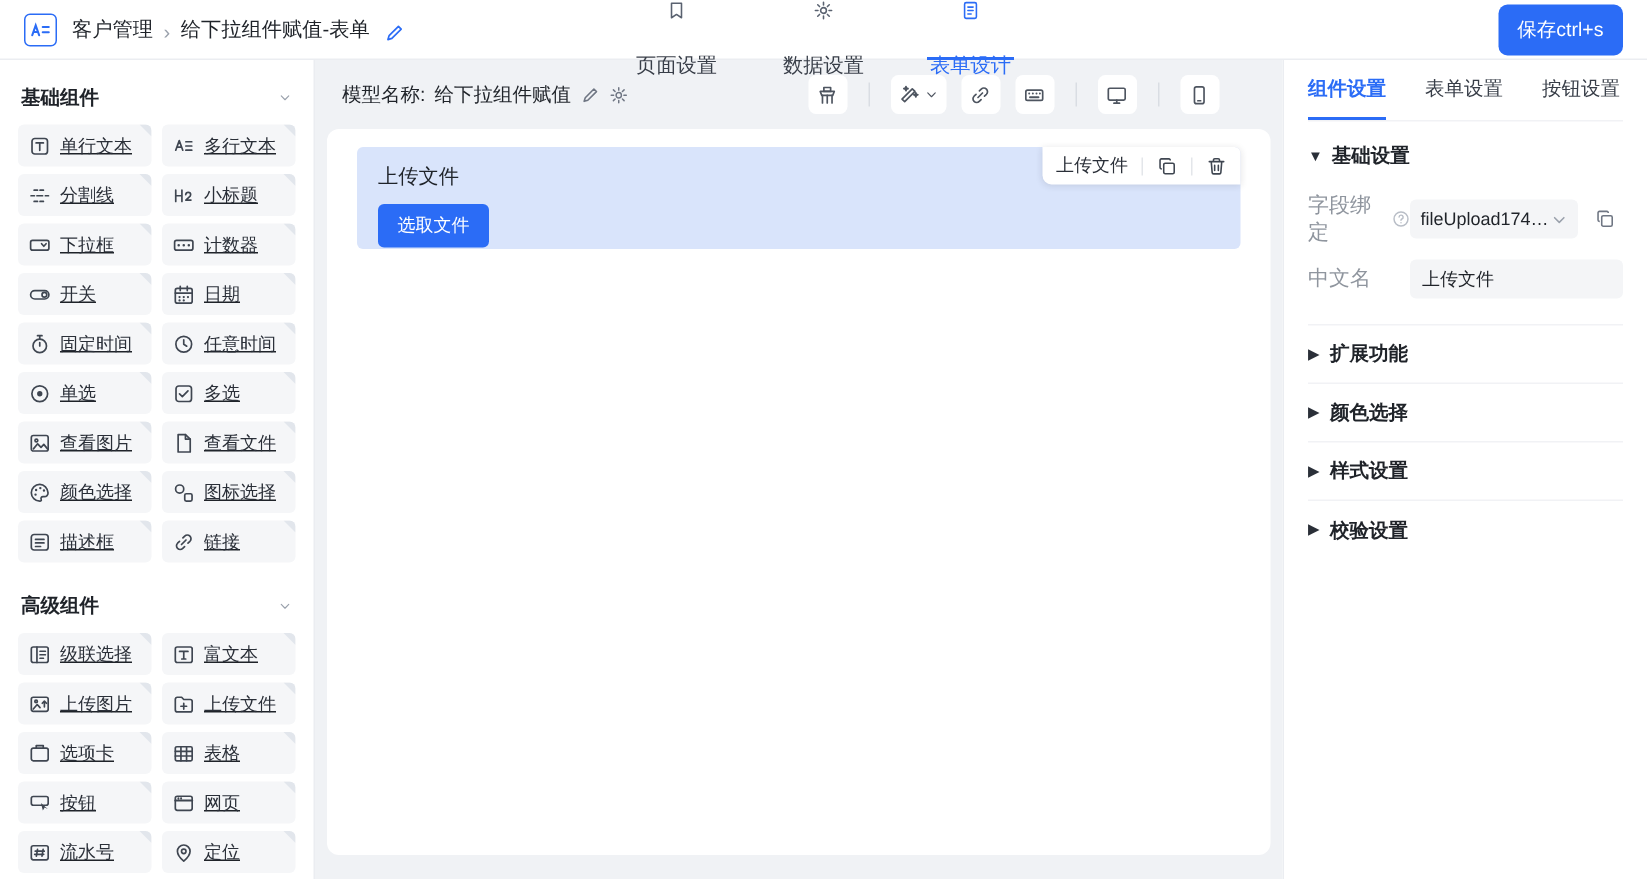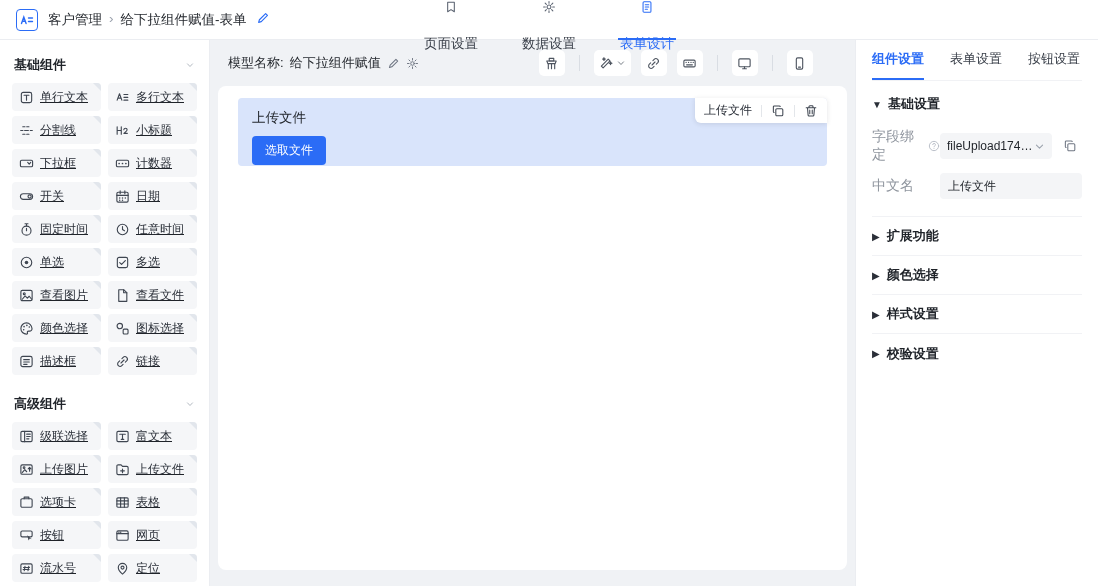--- a/index.html
+++ b/index.html
@@ -11,21 +11,21 @@
   :root{
     --primary:#2b6cf6; --sel-bg:#d9e4fb; --canvas-bg:#f0f2f5;
     --item-bg:#f5f6f8; --border:#ebedf1; --label-gray:#8f959e; --icon-gray:#4e5560;
   }
   svg{display:block}
   .icon{display:inline-flex; align-items:center; justify-content:center; color:var(--icon-gray); flex:none;}
 
   
   .topbar{height:40px; display:flex; align-items:center; padding:0 16px; border-bottom:1px solid var(--border); position:relative; background:#fff;}
   .logo{width:22px; height:22px; border:1.6px solid var(--primary); border-radius:4px; color:var(--primary); display:flex; align-items:center; justify-content:center; margin-right:10px;}
-  .crumbs{display:flex; align-items:flex-start; gap:7px; font-size:13.5px;}
+  .crumbs{display:flex; align-items:flex-end; gap:7px; font-size:13.5px;}
   .crumb-sep{color:#9aa1ac;}
   .crumb-edit{color:var(--primary); margin-left:2px; cursor:pointer;}
   .topbar-tabs{position:absolute; left:50%; transform:translateX(-50%); top:0; height:40px; display:flex; gap:40px;}
   .t-tab{display:flex; align-items:center; gap:21px; color:#383e48; cursor:pointer; border-bottom:2px solid transparent; padding:0 2px; font-size:13.5px;flex-direction:column;}
   .t-tab .icon{color:#5a6270;}
   .t-tab.active{color:var(--primary); border-bottom-color:var(--primary);}
   .t-tab.active .icon{color:var(--primary);}
   .save-btn{margin-left:auto; background:var(--primary); color:#fff; border:none; border-radius:6px; padding:8px 13px; font-size:13px; cursor:pointer; font-family:inherit;}
 
   
@@ -118,20 +118,21 @@
       <div class="t-tab active">
      <span class="icon">
           <svg width="14" height="14" viewBox="0 0 16 16" fill="none" stroke="currentColor" stroke-width="1.2" stroke-linecap="round" stroke-linejoin="round">
             <rect x="3.5" y="2" width="9" height="12" rx="1.2"></rect>
             <path d="M6 5.4h4M6 8h4M6 10.6h2.5"></path>
           </svg>
         </span>
         <span>表单设计</span>
    </div>
     </div>
+  <button class="save-btn">保存ctrl+s</button>
 </div>
 
 <div class="main">
 
   <div class="sidebar" id="sidebar">
   <div class="sb-header">
     <span>基础组件</span>
     <span class="icon">
           <svg width="10" height="10" viewBox="0 0 16 16" fill="none" stroke="currentColor" stroke-width="1.2" stroke-linecap="round" stroke-linejoin="round">
             <path d="M4 6.2l4 4.2 4-4.2"></path>

